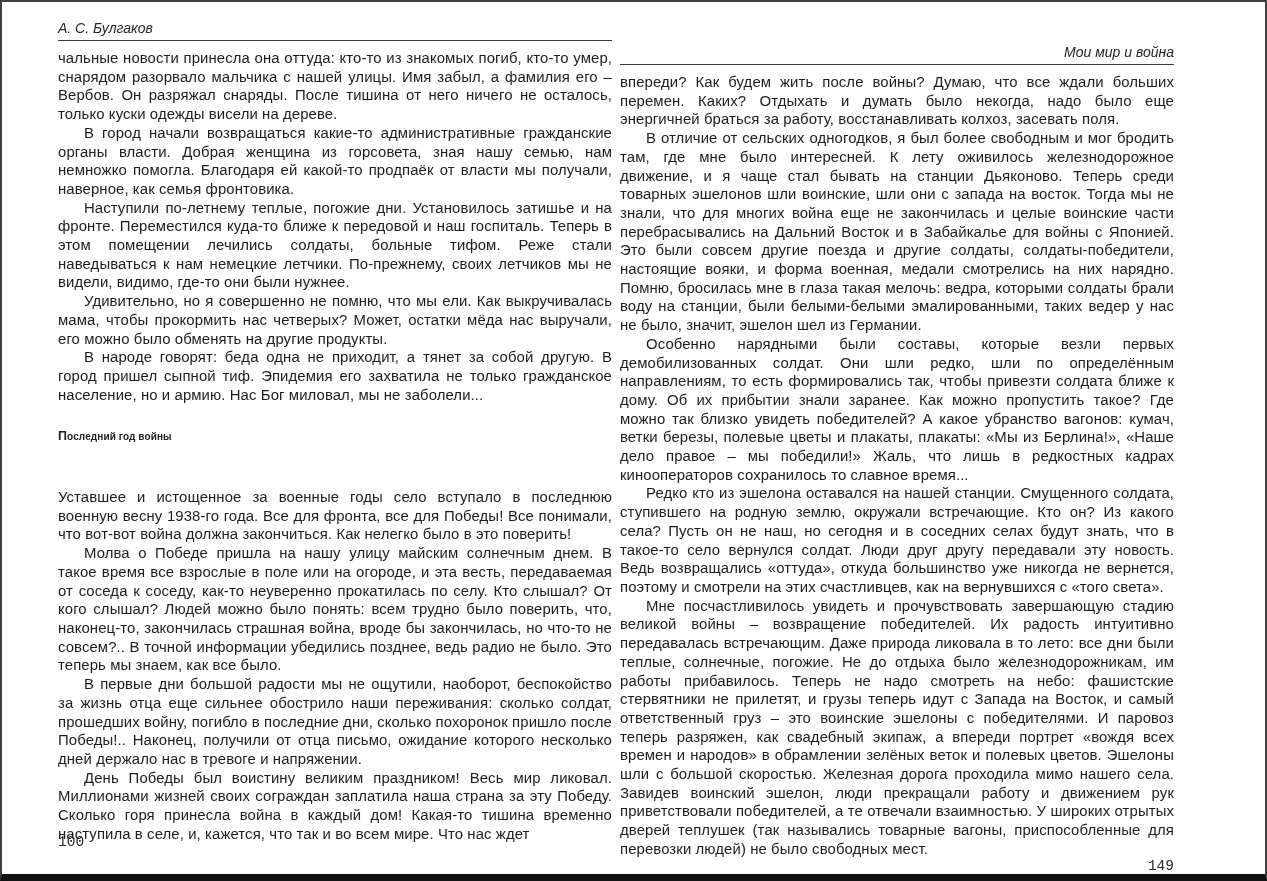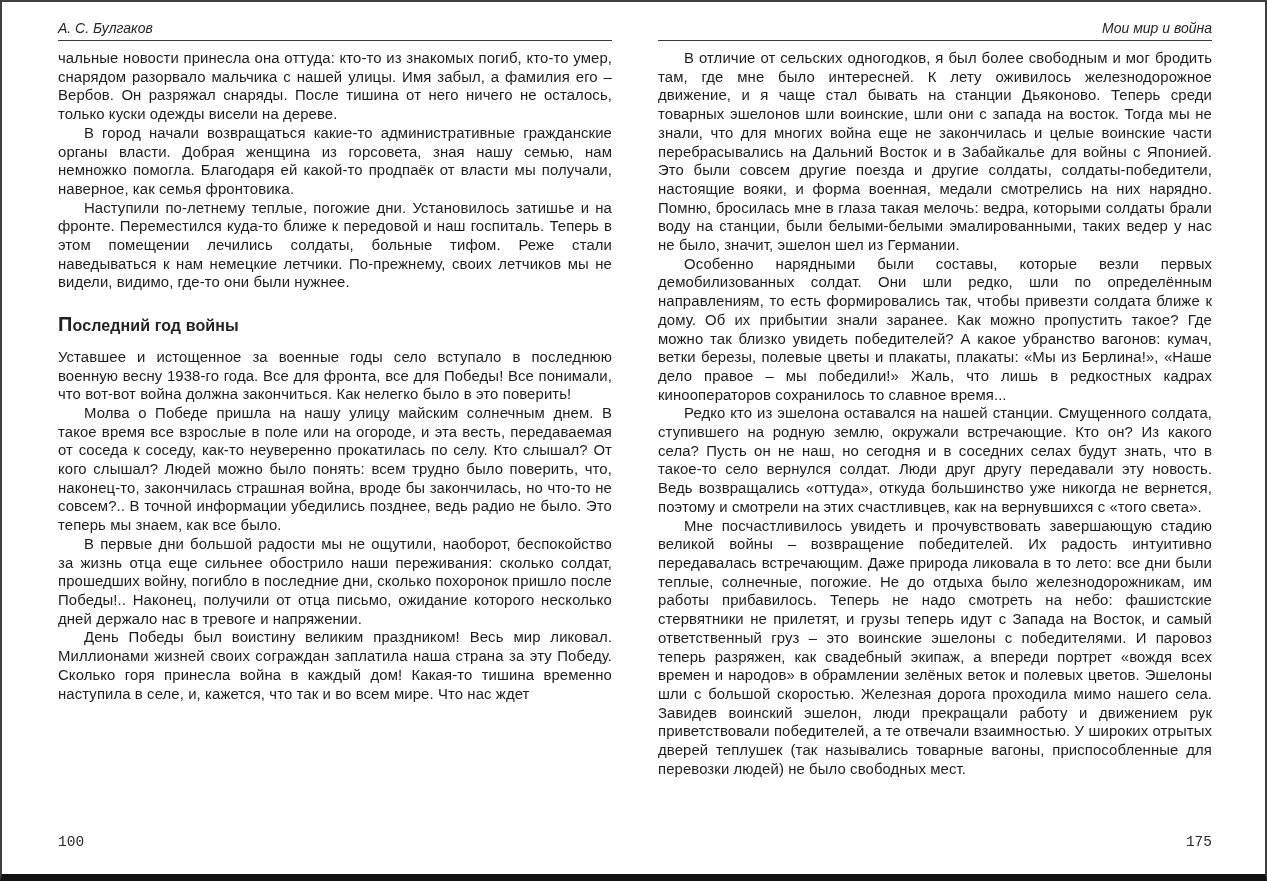--- a/index.html
+++ b/index.html
@@ -16,21 +16,21 @@
     font-family: "Liberation Sans", "DejaVu Sans", sans-serif;
     color: #1d1d1d;
   }
   .page {
     position: absolute;
     top: 18px;
     width: 554px;
     height: 830px;
   }
   .page-left  { left: 56px; }
-  .page-right { left: 656px; }
+  .page-right { left: 618px; margin-top: 24px; }
   .running-header {
     font-style: italic;
     font-size: 14px;
     line-height: 16px;
     padding-bottom: 4px;
     color: #262626;
   }
   .running-header.align-right { text-align: right; }
   .header-rule {
     border: 0;
@@ -42,25 +42,25 @@
     font-size: 14.9px;
     line-height: 18.7px;
     letter-spacing: 0.1px;
   }
   .para {
     margin: 0;
     text-indent: 26px;
   }
   .para.no-indent { text-indent: 0; }
   .section-heading {
-    font-size: 16px;
+    font-size: 10px;
     font-weight: bold;
     text-align: left;
     text-indent: 0;
-    margin: 23px 0 12px 0;
+    margin: 23px 0 41px 0;
     color: #222222;
   }
   .section-heading::first-letter { font-size: 1.25em; }
   .page-number {
     position: absolute;
     bottom: 0;
     font-size: 14.5px;
     color: #2a2a2a;
     font-family: Liberation Mono, monospace;
   }
@@ -74,36 +74,39 @@
 
   <div class="page page-left">
     <div class="running-header">
       <span>А. С. Булгаков</span>
     </div>
     <hr class="header-rule">
     <div class="body-text">
       <p class="para no-indent">чальные новости принесла она оттуда: кто-то из знакомых погиб, кто-то умер, снарядом разорвало мальчика с нашей улицы. Имя забыл, а фамилия его – Вербов. Он разряжал снаряды. После тишина от него ничего не осталось, только куски одежды висели на дереве.</p>
       <p class="para">В город начали возвращаться какие-то административные гражданские органы власти. Добрая женщина из горсовета, зная нашу семью, нам немножко помогла. Благодаря ей какой-то продпаёк от власти мы получали, наверное, как семья фронтовика.</p>
       <p class="para">Наступили по-летнему теплые, погожие дни. Установилось затишье и на фронте. Переместился куда-то ближе к передовой и наш госпиталь. Теперь в этом помещении лечились солдаты, больные тифом. Реже стали наведываться к нам немецкие летчики. По-прежнему, своих летчиков мы не видели, видимо, где-то они были нужнее.</p>
+      <p class="para">Удивительно, но я совершенно не помню, что мы ели. Как выкручивалась мама, чтобы прокормить нас четверых? Может, остатки мёда нас выручали, его можно было обменять на другие продукты.</p>
+      <p class="para">В народе говорят: беда одна не приходит, а тянет за собой другую. В город пришел сыпной тиф. Эпидемия его захватила не только гражданское население, но и армию. Нас Бог миловал, мы не заболели...</p>
       <h2 class="section-heading">Последний год войны</h2>
       <p class="para no-indent">Уставшее и истощенное за военные годы село вступало в последнюю военную весну 1938-го года. Все для фронта, все для Победы! Все понимали, что вот-вот война должна закончиться. Как нелегко было в это поверить!</p>
       <p class="para">Молва о Победе пришла на нашу улицу майским солнечным днем. В такое время все взрослые в поле или на огороде, и эта весть, передаваемая от соседа к соседу, как-то неуверенно прокатилась по селу. Кто слышал? От кого слышал? Людей можно было понять: всем трудно было поверить, что, наконец-то, закончилась страшная война, вроде бы закончилась, но что-то не совсем?.. В точной информации убедились позднее, ведь радио не было. Это теперь мы знаем, как все было.</p>
       <p class="para">В первые дни большой радости мы не ощутили, наоборот, беспокойство за жизнь отца еще сильнее обострило наши переживания: сколько солдат, прошедших войну, погибло в последние дни, сколько похоронок пришло после Победы!.. Наконец, получили от отца письмо, ожидание которого несколько дней держало нас в тревоге и напряжении.</p>
       <p class="para">День Победы был воистину великим праздником! Весь мир ликовал. Миллионами жизней своих сограждан заплатила наша страна за эту Победу. Сколько горя принесла война в каждый дом! Какая-то тишина временно наступила в селе, и, кажется, что так и во всем мире. Что нас ждет</p>
     </div>
     <div class="page-number align-left">100</div>
   </div>
 
   <div class="page page-right">
     <div class="running-header align-right">
       <span>Мои мир и война</span>
     </div>
     <hr class="header-rule">
     <div class="body-text">
+      <p class="para no-indent">впереди? Как будем жить после войны? Думаю, что все ждали больших перемен. Каких? Отдыхать и думать было некогда, надо было еще энергичней браться за работу, восстанавливать колхоз, засевать поля.</p>
       <p class="para">В отличие от сельских одногодков, я был более свободным и мог бродить там, где мне было интересней. К лету оживилось железнодорожное движение, и я чаще стал бывать на станции Дьяконово. Теперь среди товарных эшелонов шли воинские, шли они с запада на восток. Тогда мы не знали, что для многих война еще не закончилась и целые воинские части перебрасывались на Дальний Восток и в Забайкалье для войны с Японией. Это были совсем другие поезда и другие солдаты, солдаты-победители, настоящие вояки, и форма военная, медали смотрелись на них нарядно. Помню, бросилась мне в глаза такая мелочь: ведра, которыми солдаты брали воду на станции, были белыми-белыми эмалированными, таких ведер у нас не было, значит, эшелон шел из Германии.</p>
       <p class="para">Особенно нарядными были составы, которые везли первых демобилизованных солдат. Они шли редко, шли по определённым направлениям, то есть формировались так, чтобы привезти солдата ближе к дому. Об их прибытии знали заранее. Как можно пропустить такое? Где можно так близко увидеть победителей? А какое убранство вагонов: кумач, ветки березы, полевые цветы и плакаты, плакаты: «Мы из Берлина!», «Наше дело правое – мы победили!» Жаль, что лишь в редкостных кадрах кинооператоров сохранилось то славное время...</p>
       <p class="para">Редко кто из эшелона оставался на нашей станции. Смущенного солдата, ступившего на родную землю, окружали встречающие. Кто он? Из какого села? Пусть он не наш, но сегодня и в соседних селах будут знать, что в такое-то село вернулся солдат. Люди друг другу передавали эту новость. Ведь возвращались «оттуда», откуда большинство уже никогда не вернется, поэтому и смотрели на этих счастливцев, как на вернувшихся с «того света».</p>
       <p class="para">Мне посчастливилось увидеть и прочувствовать завершающую стадию великой войны – возвращение победителей. Их радость интуитивно передавалась встречающим. Даже природа ликовала в то лето: все дни были теплые, солнечные, погожие. Не до отдыха было железнодорожникам, им работы прибавилось. Теперь не надо смотреть на небо: фашистские стервятники не прилетят, и грузы теперь идут с Запада на Восток, и самый ответственный груз – это воинские эшелоны с победителями. И паровоз теперь разряжен, как свадебный экипаж, а впереди портрет «вождя всех времен и народов» в обрамлении зелёных веток и полевых цветов. Эшелоны шли с большой скоростью. Железная дорога проходила мимо нашего села. Завидев воинский эшелон, люди прекращали работу и движением рук приветствовали победителей, а те отвечали взаимностью. У широких отрытых дверей теплушек (так назывались товарные вагоны, приспособленные для перевозки людей) не было свободных мест.</p>
     </div>
-    <div class="page-number align-right">175</div>
+    <div class="page-number align-right">149</div>
   </div>
 
 </div>
 
 </body></html>

